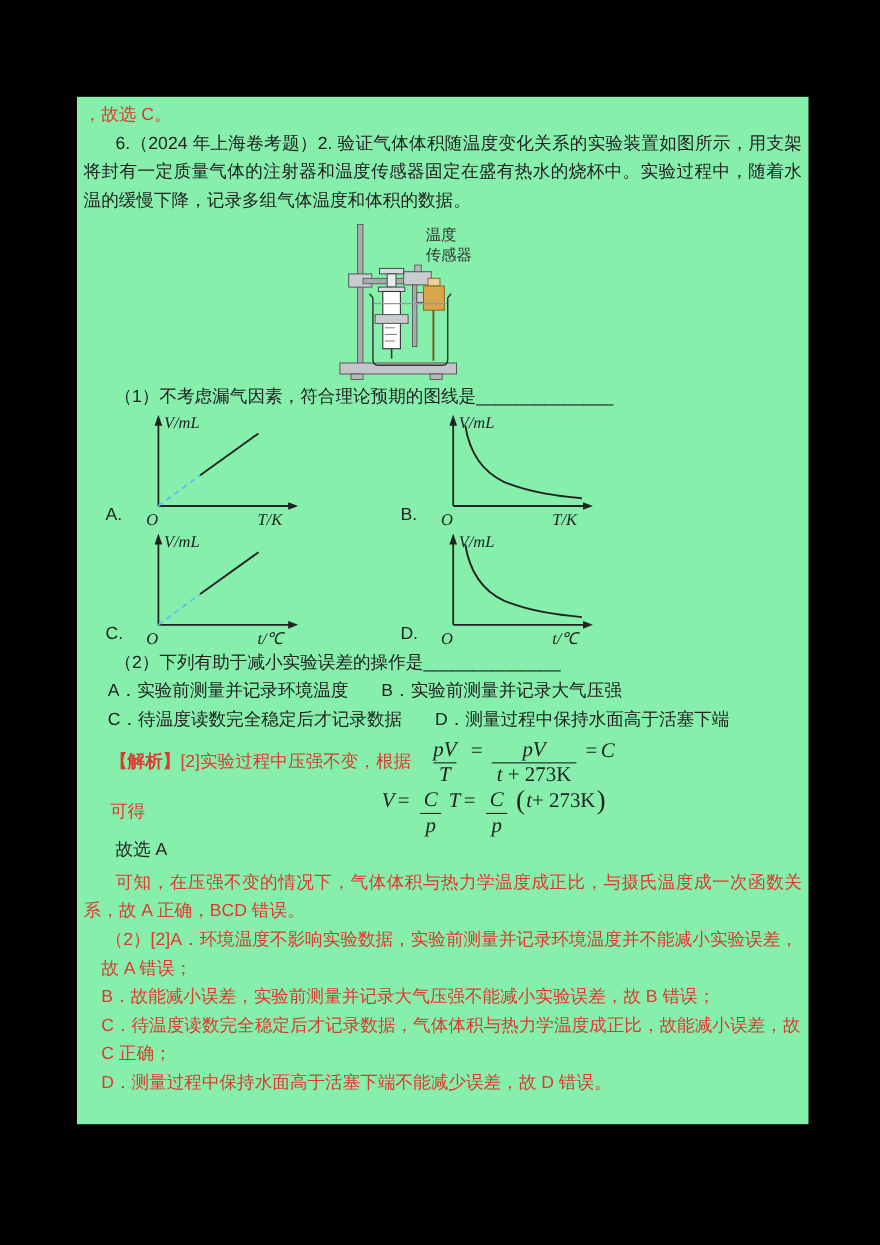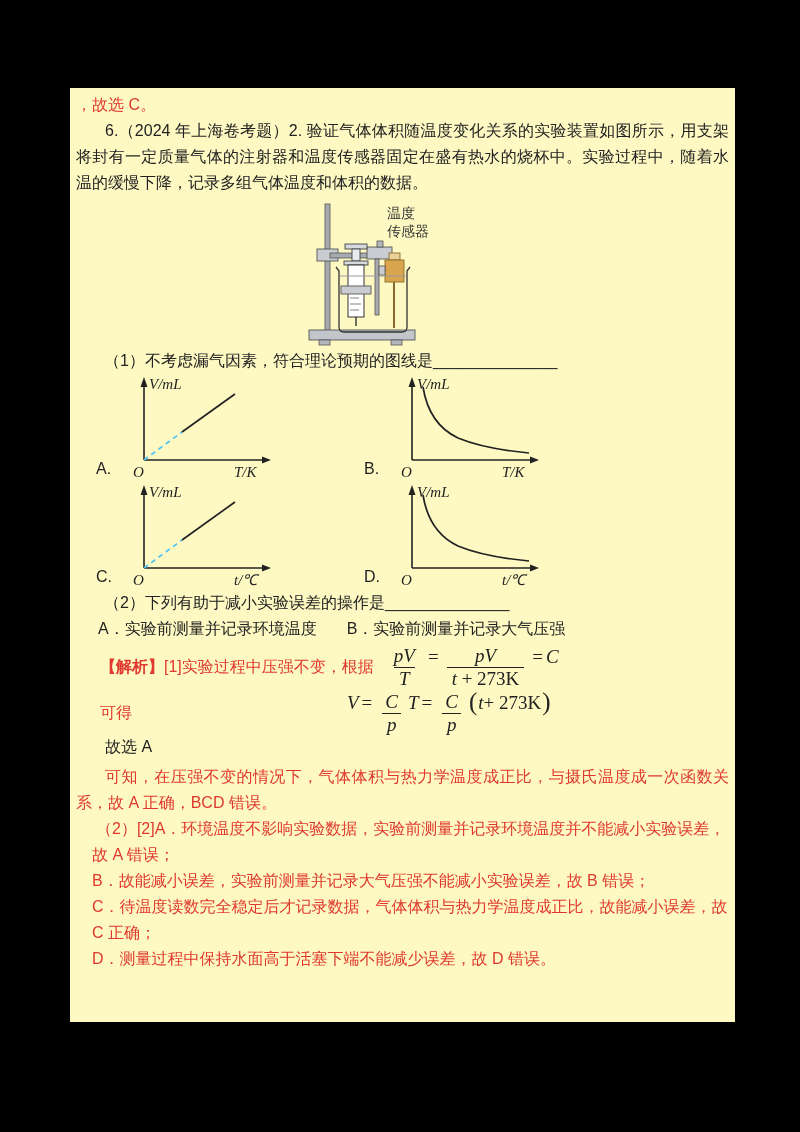--- a/index.html
+++ b/index.html
@@ -2,21 +2,21 @@
 <html><head>
 <meta charset="utf-8">
 <style>
   html,body{margin:0;padding:0;}
   body{
     width:800px;height:1132px;background:#000;position:relative;
     font-family:"Liberation Sans",sans-serif;color:#222;
   }
   .paper{
     position:absolute;left:70px;top:88px;width:665px;height:934px;
-    background:#fef9c3;box-sizing:border-box;padding:4px 6px 0 6px;overflow:hidden;
+    background:#86efac;box-sizing:border-box;padding:4px 6px 0 6px;overflow:hidden;
   }
   p{margin:0;}
   .line{line-height:26px;font-size:16px;}
   .red{color:#df382e;}
   .b{font-weight:bold;}
   .jt{text-align:justify;}
   .ind{text-indent:29px;}
   .pl28{padding-left:28px;}
   .pl24{padding-left:24px;}
   .pl22{padding-left:22px;}
@@ -163,24 +163,25 @@
         <text class="axlab" x="21" y="15">V/mL</text>
         <text class="axlab" x="5" y="103">O</text>
         <text class="axlab" x="106" y="103">t/℃</text>
       </svg>
     </div>
   </div>
 
   <p class="line pl28"><span>（2）下列有助于减小实验误差的操作是</span><span class="blank">______________</span></p>
 
   <p class="line pl22"><span>A．实验前测量并记录环境温度</span><span class="gap2">B．实验前测量并记录大气压强</span></p>
+  <p class="line pl22"><span>C．待温度读数完全稳定后才记录数据</span><span class="gap2">D．测量过程中保持水面高于活塞下端</span></p>
 
 
   <div class="frow frow1">
-    <span class="line pl24 red"><span class="b">【解析】</span><span>[1]实验过程中压强不变，根据</span></span>
+    <span class="line pl24 red"><span class="b">【解析】</span><span>[2]实验过程中压强不变，根据</span></span>
     <span class="formula" style="margin-left:10px;">
       <span class="frac">
           <span class="num it">pV</span>
           <span class="den it">T</span>
         </span>
       <span class="eqgap">=</span>
       <span class="frac">
           <span class="num it">pV</span>
           <span class="den"><span class="it">t</span><span> + 273K</span></span>
         </span>

